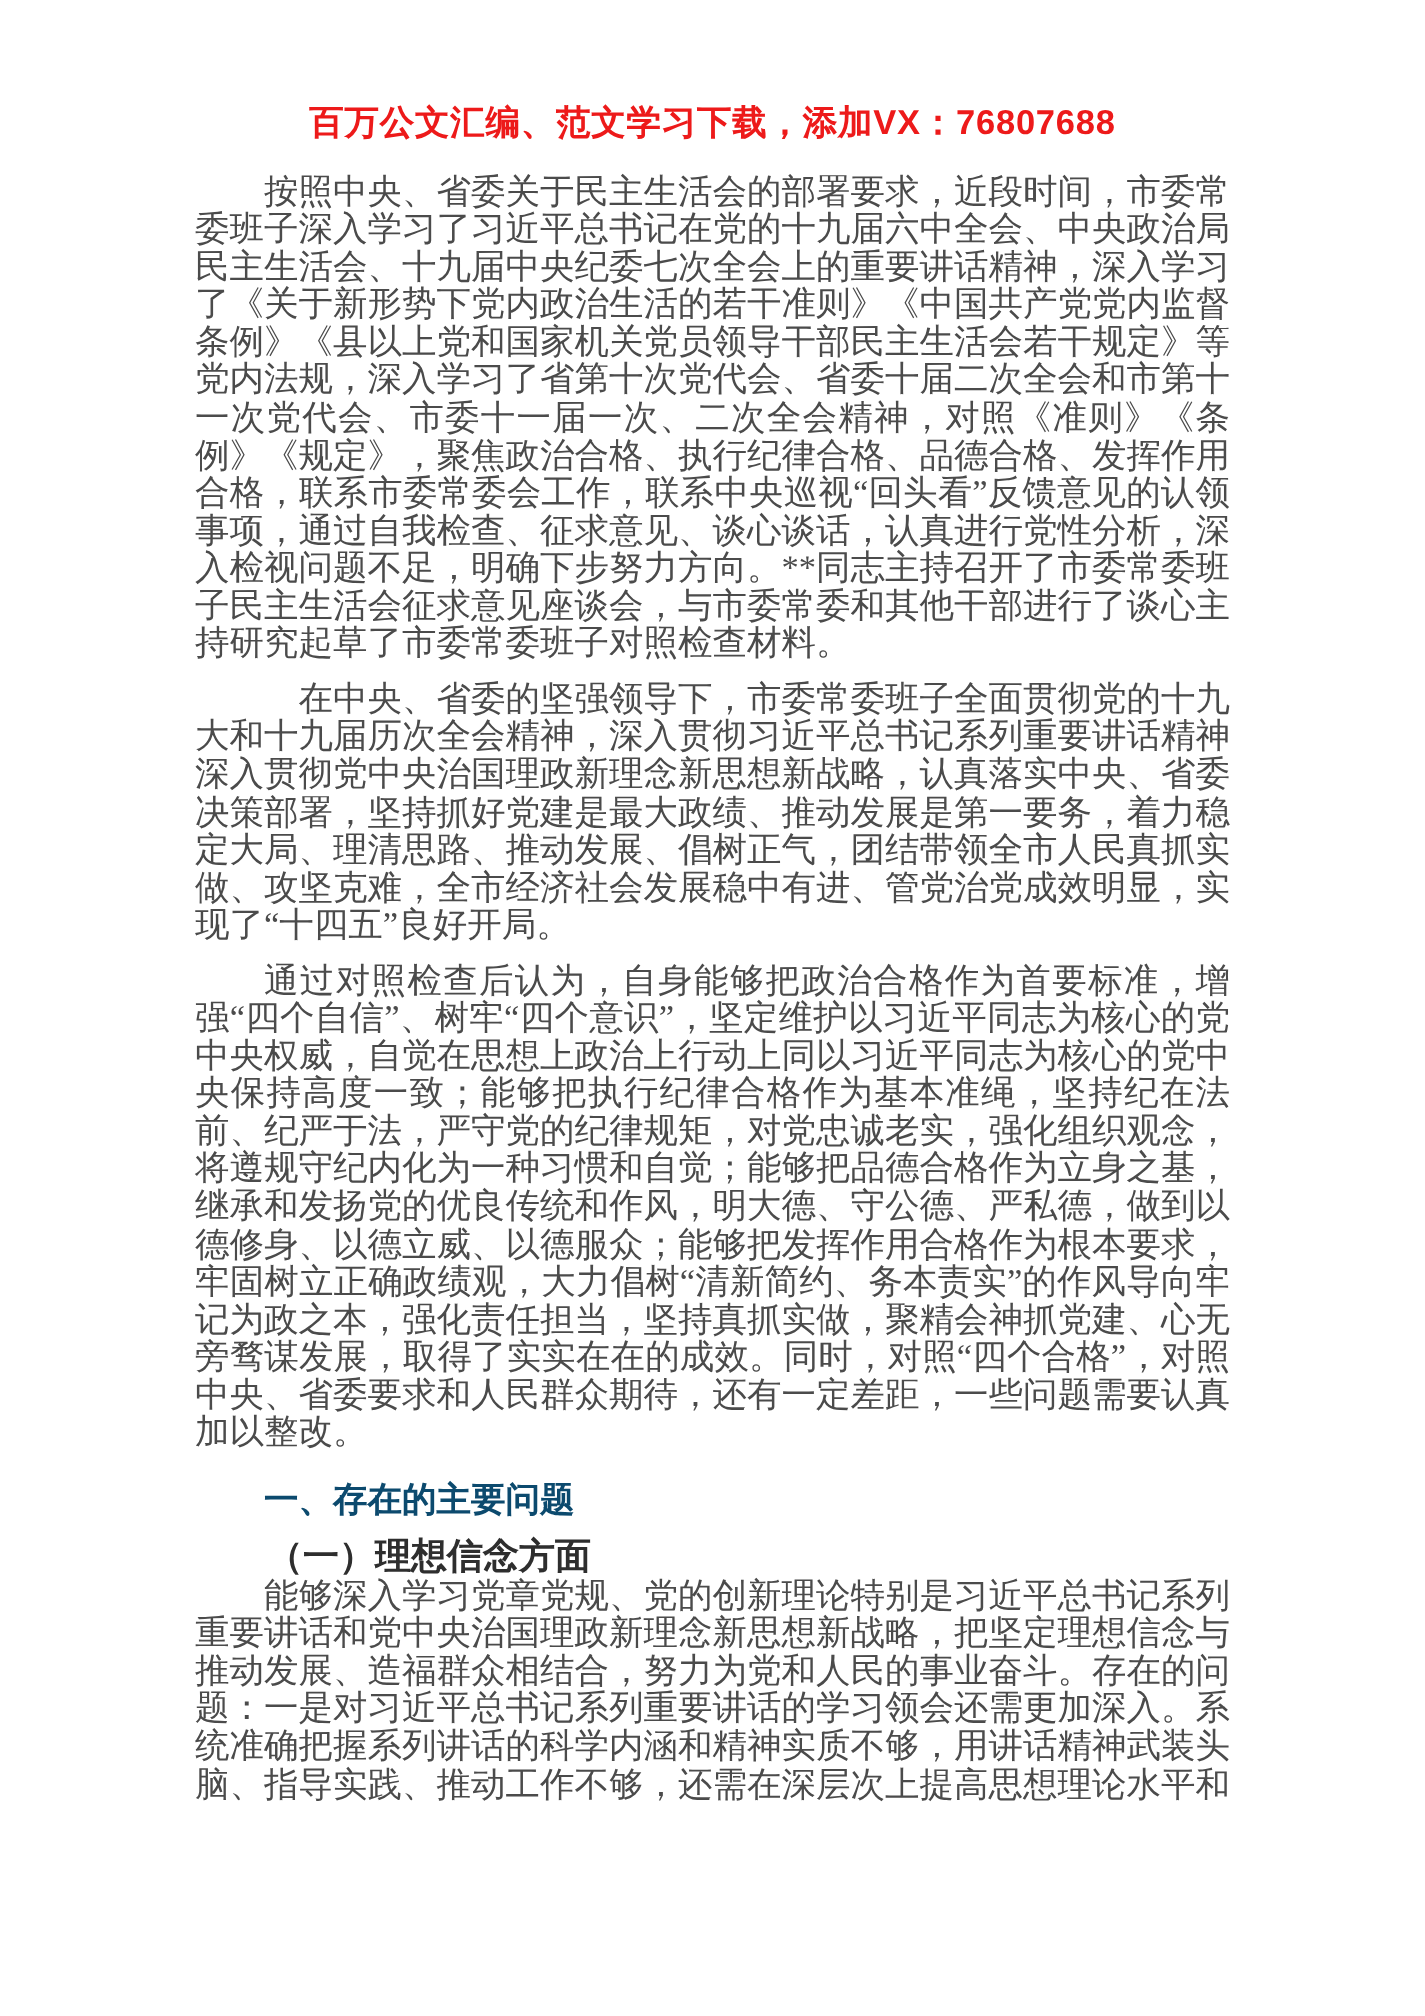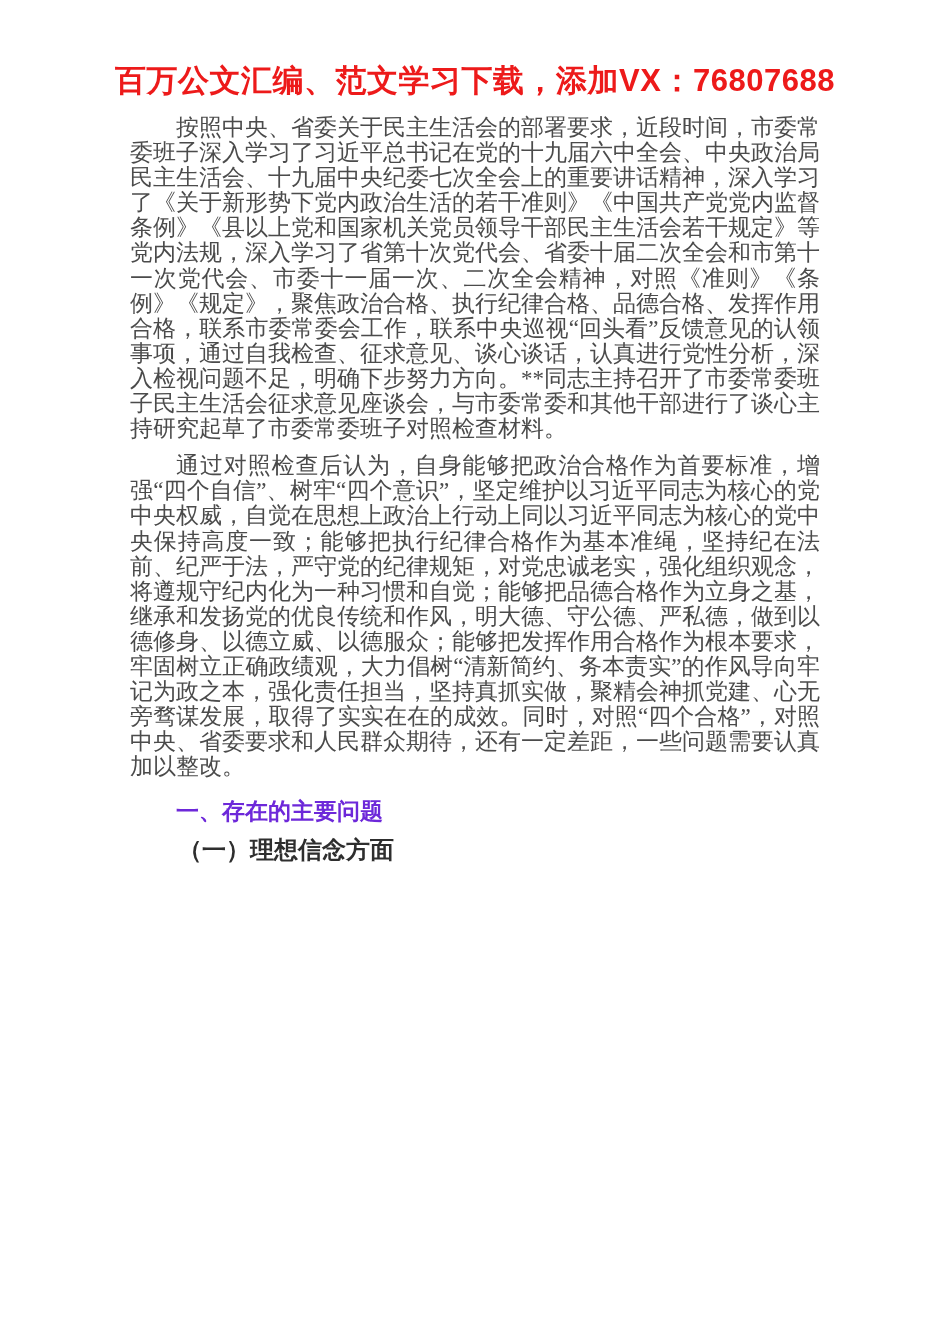--- a/index.html
+++ b/index.html
@@ -12,21 +12,21 @@
     height: 1344px;
     position: relative;
     overflow: hidden;
     font-family: "Liberation Serif", "DejaVu Serif", serif;
   }
   .promo-banner {
     margin-top: 64px;
     text-align: center;
     font-family: "Liberation Sans", "DejaVu Sans", sans-serif;
     font-weight: bold;
-    font-size: 31px;
+    font-size: 23px;
     line-height: 34px;
     color: #ed1a1a;
     letter-spacing: 0.5px;
   }
   .doc-content {
     width: 690px;
     margin: 17px auto 0 auto;
     color: #4b4b4b;
     font-size: 23px;
     line-height: 25.1px;
@@ -36,21 +36,21 @@
   .doc-content p {
     margin: 0 0 12px 0;
     text-indent: 2em;
   }
   .doc-content p.indent-wide {
     text-indent: 3em;
   }
   .sec-heading {
     font-family: "Liberation Sans", "DejaVu Sans", sans-serif;
     font-weight: bold;
-    color: #6d28d9;
+    color: #0c4a6e;
     font-size: 23px;
     line-height: 26px;
     text-indent: 2em;
     margin: 19px 0 0 0;
   }
   .subsec-heading {
     font-family: "Liberation Sans", "DejaVu Sans", sans-serif;
     font-weight: bold;
     color: #2e2e2e;
     font-size: 24px;
@@ -66,21 +66,23 @@
 <body>
 
 <div class="promo-banner">
   <span>百万公文汇编、范文学习下载，添加VX：76807688</span>
 </div>
 
 <div class="doc-content">
 
   <p>按照中央、省委关于民主生活会的部署要求，近段时间，市委常委班子深入学习了习近平总书记在党的十九届六中全会、中央政治局民主生活会、十九届中央纪委七次全会上的重要讲话精神，深入学习了《关于新形势下党内政治生活的若干准则》《中国共产党党内监督条例》《县以上党和国家机关党员领导干部民主生活会若干规定》等党内法规，深入学习了省第十次党代会、省委十届二次全会和市第十一次党代会、市委十一届一次、二次全会精神，对照《准则》《条例》《规定》，聚焦政治合格、执行纪律合格、品德合格、发挥作用合格，联系市委常委会工作，联系中央巡视“回头看”反馈意见的认领事项，通过自我检查、征求意见、谈心谈话，认真进行党性分析，深入检视问题不足，明确下步努力方向。**同志主持召开了市委常委班子民主生活会征求意见座谈会，与市委常委和其他干部进行了谈心主持研究起草了市委常委班子对照检查材料。</p>
 
+  <p class="indent-wide">在中央、省委的坚强领导下，市委常委班子全面贯彻党的十九大和十九届历次全会精神，深入贯彻习近平总书记系列重要讲话精神深入贯彻党中央治国理政新理念新思想新战略，认真落实中央、省委决策部署，坚持抓好党建是最大政绩、推动发展是第一要务，着力稳定大局、理清思路、推动发展、倡树正气，团结带领全市人民真抓实做、攻坚克难，全市经济社会发展稳中有进、管党治党成效明显，实现了“十四五”良好开局。</p>
 
   <p>通过对照检查后认为，自身能够把政治合格作为首要标准，增强“四个自信”、树牢“四个意识”，坚定维护以习近平同志为核心的党中央权威，自觉在思想上政治上行动上同以习近平同志为核心的党中央保持高度一致；能够把执行纪律合格作为基本准绳，坚持纪在法前、纪严于法，严守党的纪律规矩，对党忠诚老实，强化组织观念，将遵规守纪内化为一种习惯和自觉；能够把品德合格作为立身之基，继承和发扬党的优良传统和作风，明大德、守公德、严私德，做到以德修身、以德立威、以德服众；能够把发挥作用合格作为根本要求，牢固树立正确政绩观，大力倡树“清新简约、务本责实”的作风导向牢记为政之本，强化责任担当，坚持真抓实做，聚精会神抓党建、心无旁骛谋发展，取得了实实在在的成效。同时，对照“四个合格”，对照中央、省委要求和人民群众期待，还有一定差距，一些问题需要认真加以整改。</p>
 
   <div class="sec-heading">一、存在的主要问题</div>
 
   <div class="subsec-heading">（一）理想信念方面</div>
 
+  <p class="para-after-heading">能够深入学习党章党规、党的创新理论特别是习近平总书记系列重要讲话和党中央治国理政新理念新思想新战略，把坚定理想信念与推动发展、造福群众相结合，努力为党和人民的事业奋斗。存在的问题：一是对习近平总书记系列重要讲话的学习领会还需更加深入。系统准确把握系列讲话的科学内涵和精神实质不够，用讲话精神武装头脑、指导实践、推动工作不够，还需在深层次上提高思想理论水平和</p>
 
 </div>
 
 </body></html>

